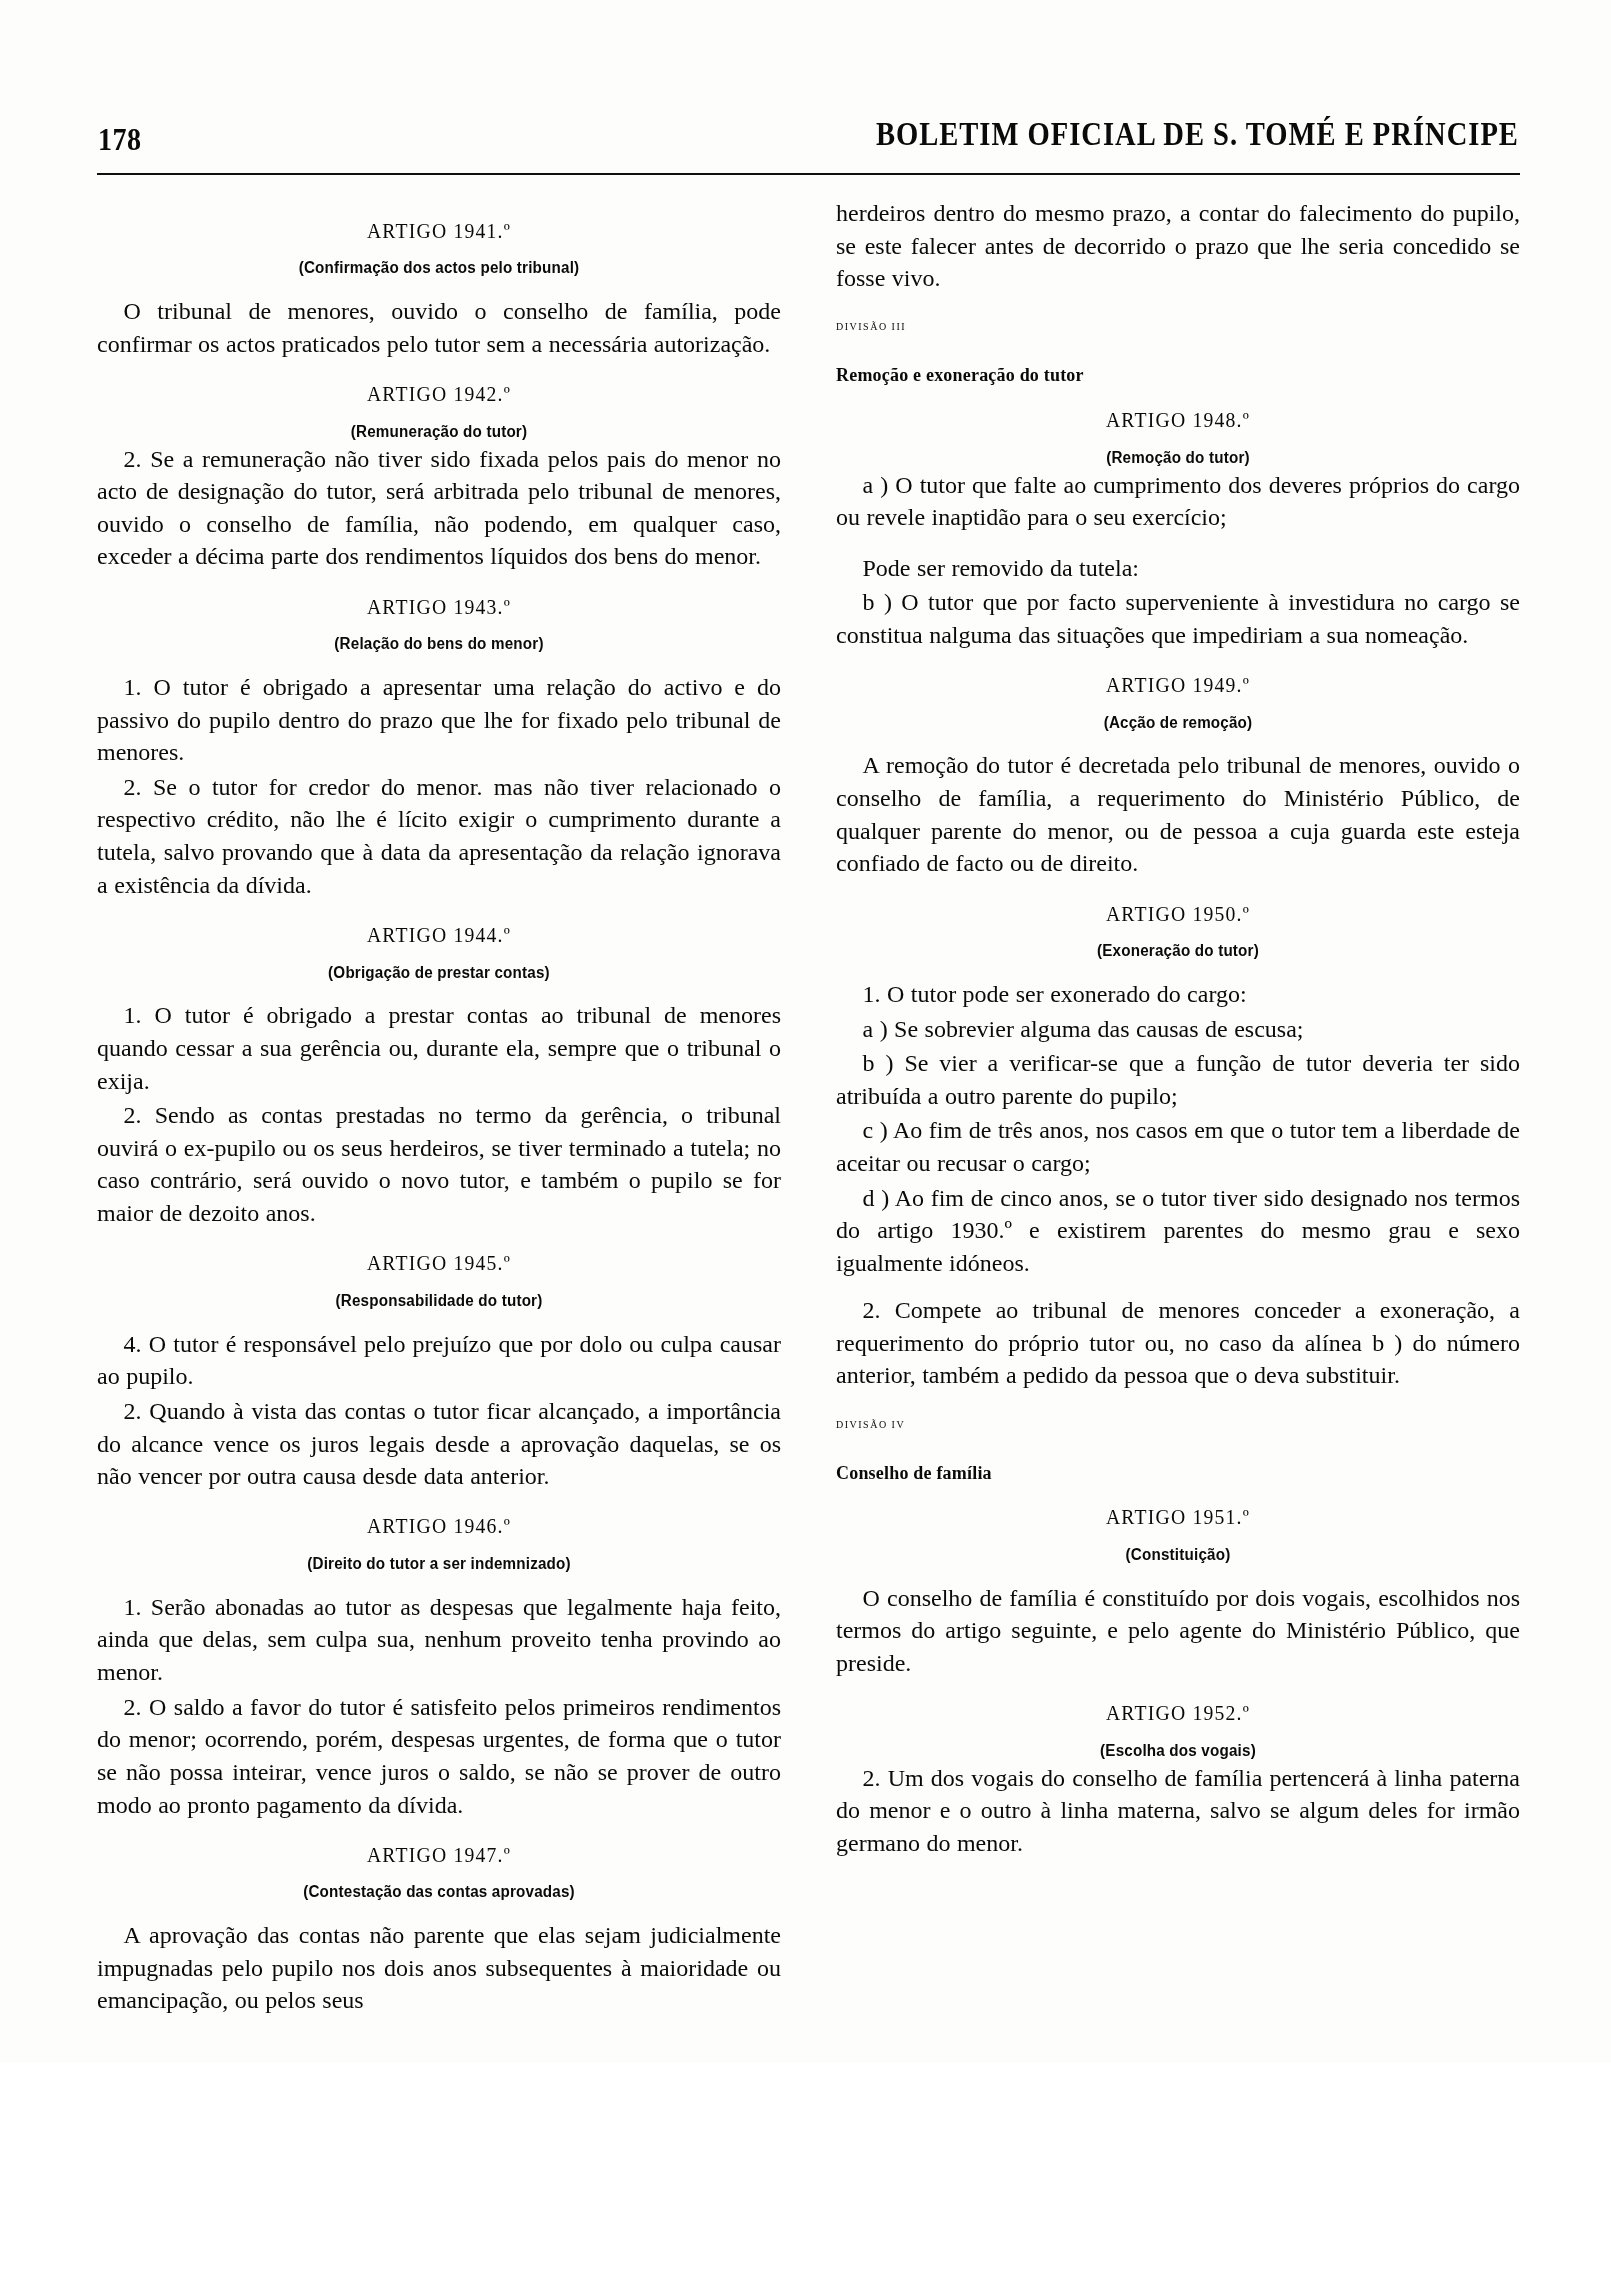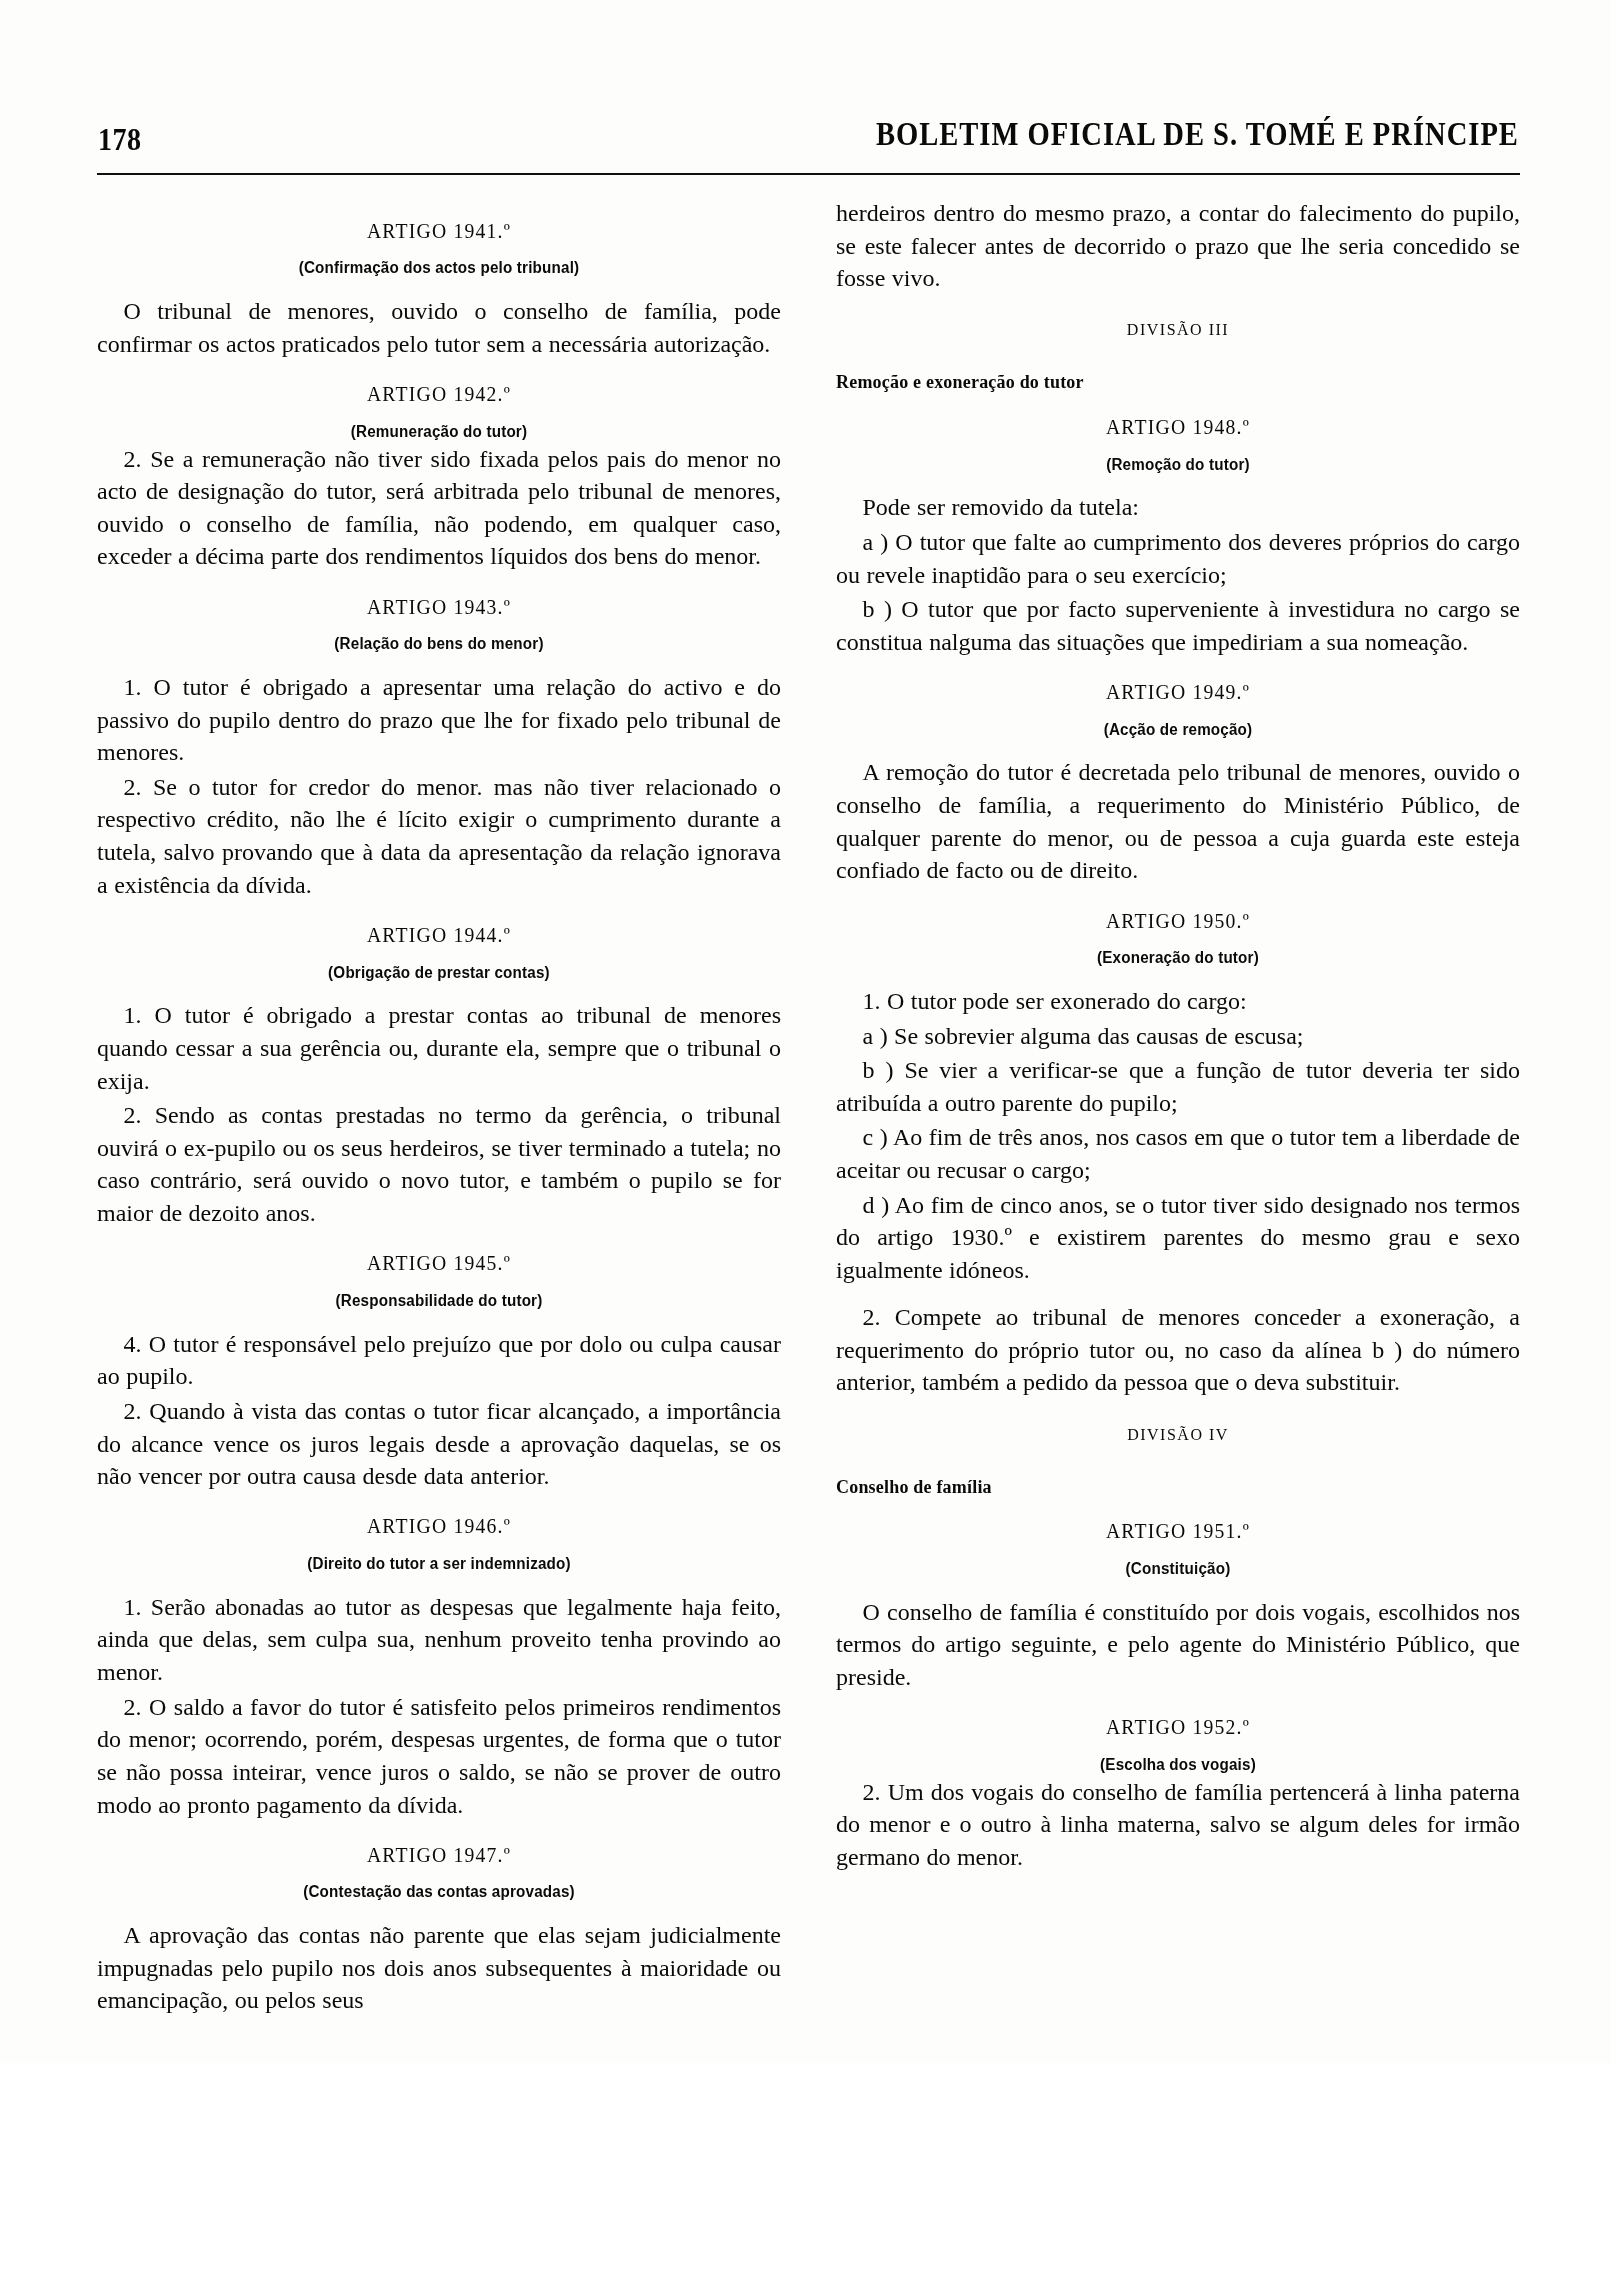--- a/index.html
+++ b/index.html
@@ -86,22 +86,22 @@
   .art-sub {
     text-align: center;
     font-size: 16px;
     font-weight: 700;
     letter-spacing: 0.2px;
     margin: 16.7px 0 0 0;
     font-family: "Liberation Sans", sans-serif;
     transform: scaleX(0.95);
   }
   .div-head {
-    text-align: center;
-    font-size: 16px;
+    text-align: left;
+    font-size: 10px;
     letter-spacing: 1.5px;
     margin: 26.5px 0 0 0;
     font-family: "Liberation Serif", serif;
   }
   .div-title {
     text-align: left;
     font-size: 18px;
     font-weight: 700;
     letter-spacing: 0.2px;
     margin: 33px 0 0 0;
@@ -172,22 +172,22 @@
 
     <div class="col">
 
       <p class="body cont">herdeiros dentro do mesmo prazo, a contar do falecimento do pupilo, se este falecer antes de decorrido o prazo que lhe seria concedido se fosse vivo.</p>
 
       <div class="div-head">DIVISÃO III</div>
       <div class="div-title">Remoção e exoneração do tutor</div>
 
       <div class="art-head">ARTIGO 1948.º</div>
       <div class="art-sub">(Remoção do tutor)</div>
+      <p class="body tight">a ) O tutor que falte ao cumprimento dos deveres próprios do cargo ou revele inaptidão para o seu exercício;</p>
       <p class="body first">Pode ser removido da tutela:</p>
-      <p class="body tight">a ) O tutor que falte ao cumprimento dos deveres próprios do cargo ou revele inaptidão para o seu exercício;</p>
       <p class="body tight">b ) O tutor que por facto superveniente à investidura no cargo se constitua nalguma das situações que impediriam a sua nomeação.</p>
 
       <div class="art-head">ARTIGO 1949.º</div>
       <div class="art-sub">(Acção de remoção)</div>
       <p class="body first">A remoção do tutor é decretada pelo tribunal de menores, ouvido o conselho de família, a requerimento do Ministério Público, de qualquer parente do menor, ou de pessoa a cuja guarda este esteja confiado de facto ou de direito.</p>
 
       <div class="art-head">ARTIGO 1950.º</div>
       <div class="art-sub">(Exoneração do tutor)</div>
       <p class="body first">1. O tutor pode ser exonerado do cargo:</p>
       <p class="body tight">a ) Se sobrevier alguma das causas de escusa;</p>

